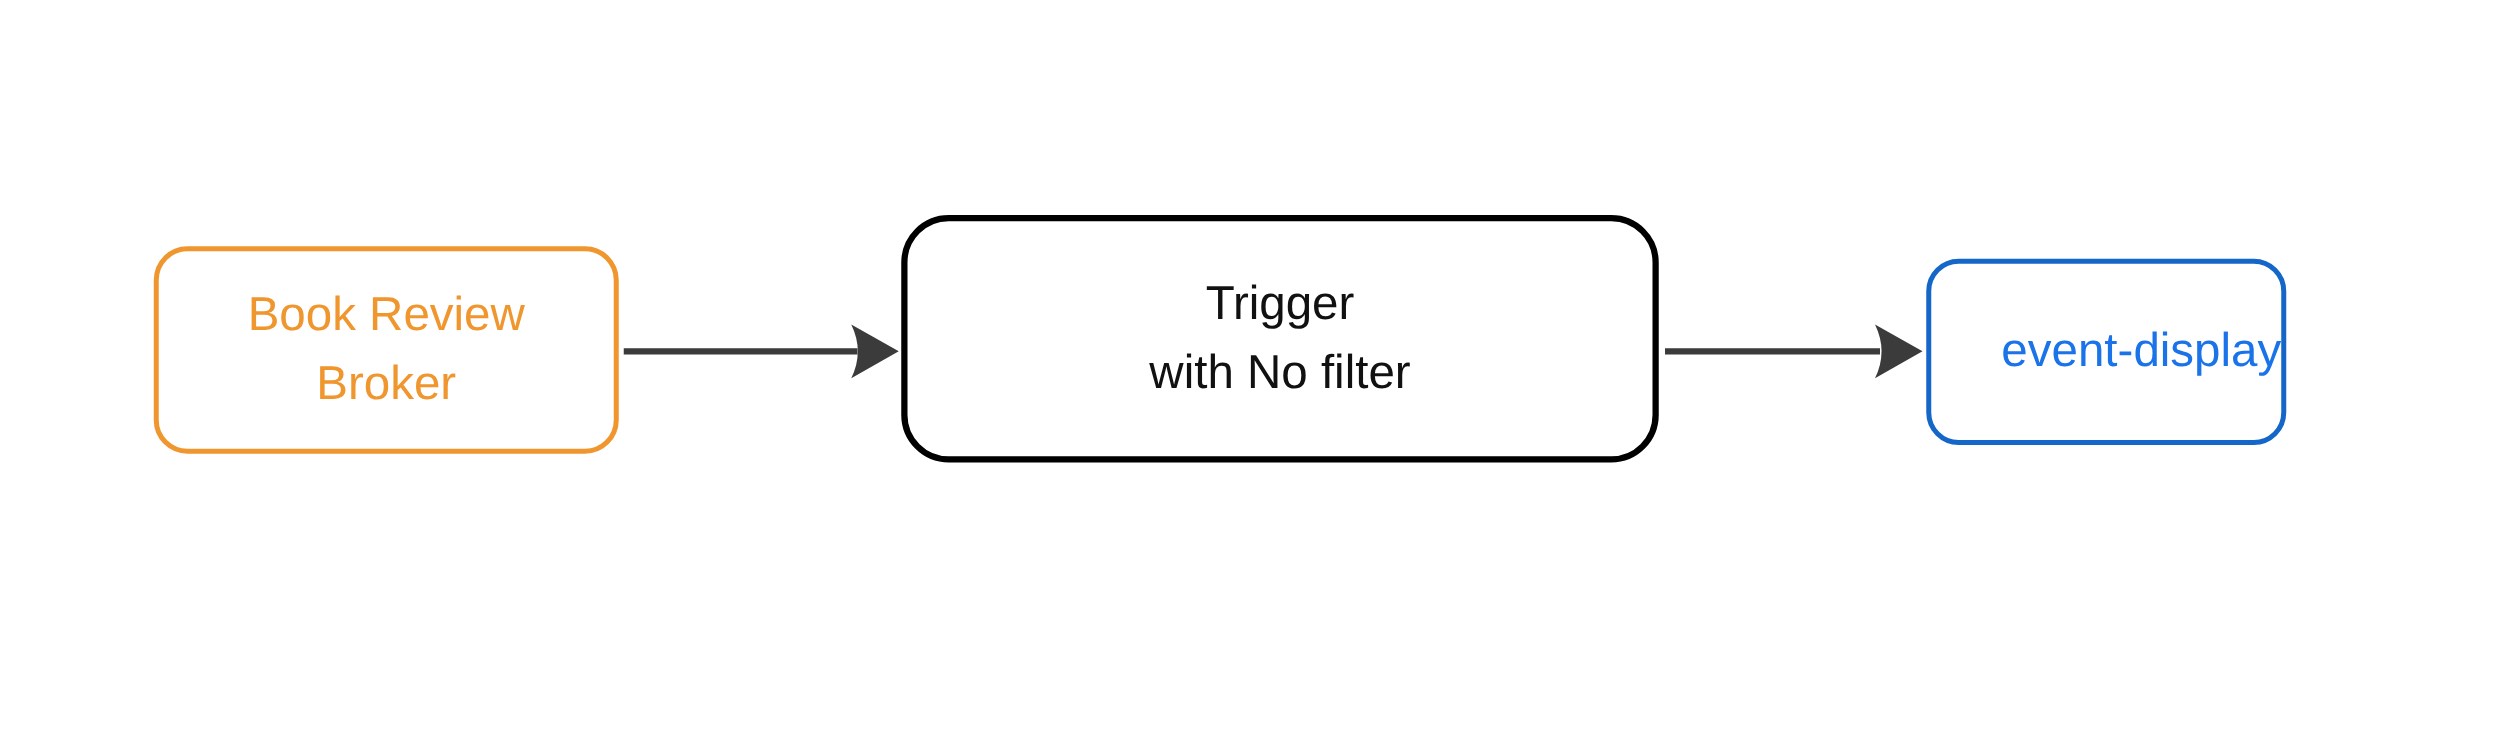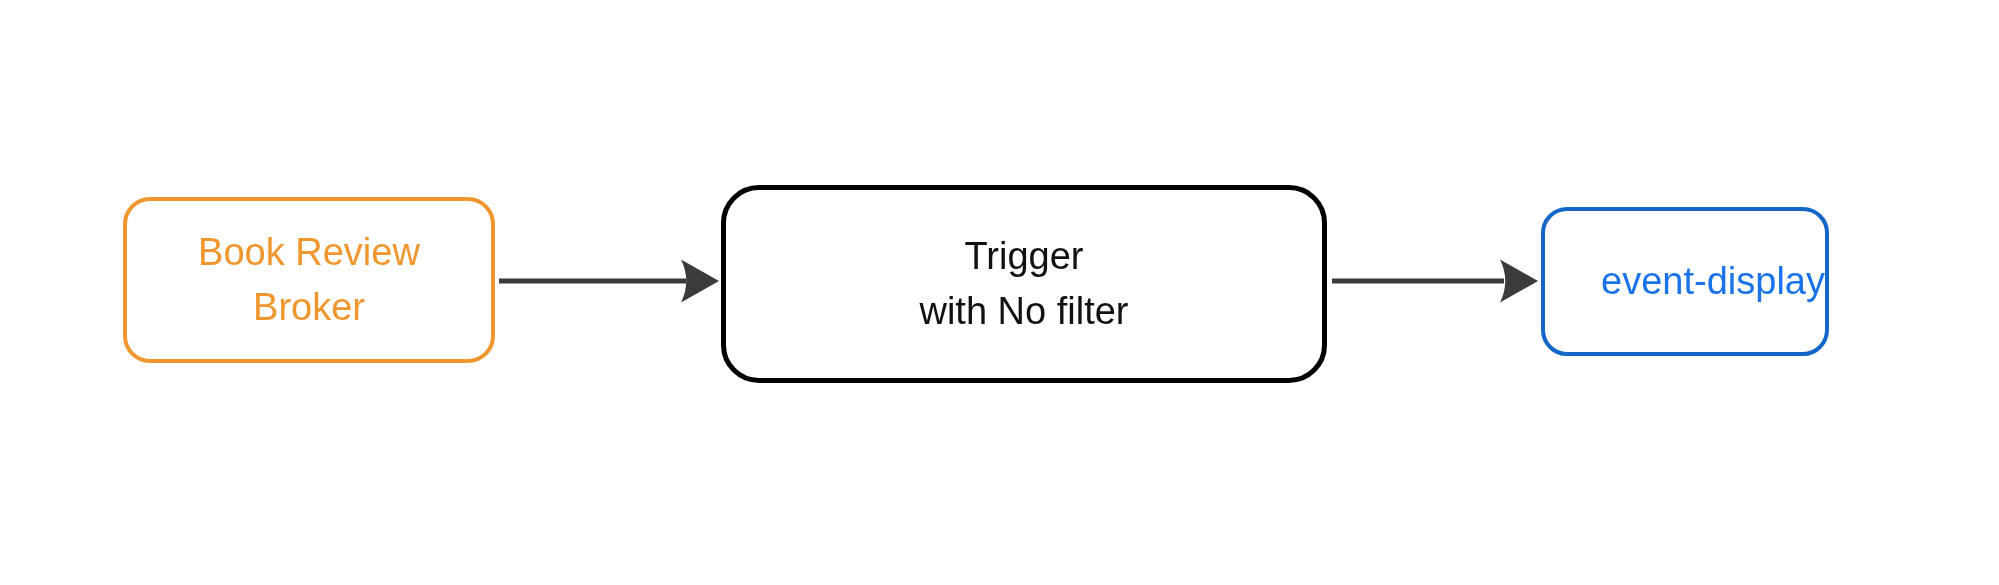--- a/index.html
+++ b/index.html
@@ -39,21 +39,21 @@
   .node-broker {
     left: 123px;
     top: 197px;
     width: 372px;
     height: 166px;
     border-width: 4px;
     border-radius: 27px;
   }
   .node-trigger {
     left: 721px;
-    top: 185px;
+    top: 172px;
     width: 606px;
     height: 198px;
     border-width: 5px;
     border-radius: 38px;
   }
   .node-event-display {
     left: 1541px;
     top: 207px;
     width: 288px;
     height: 149px;

